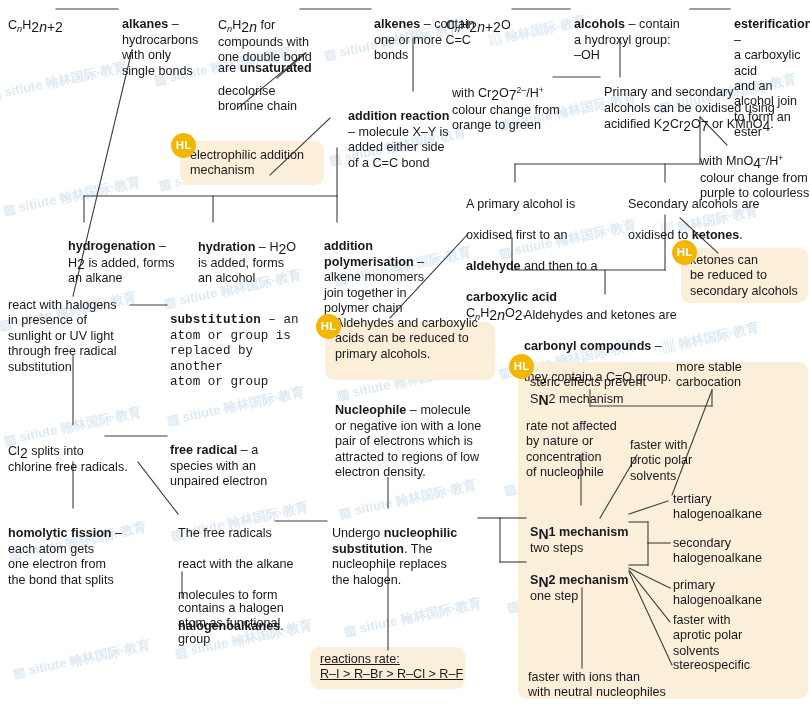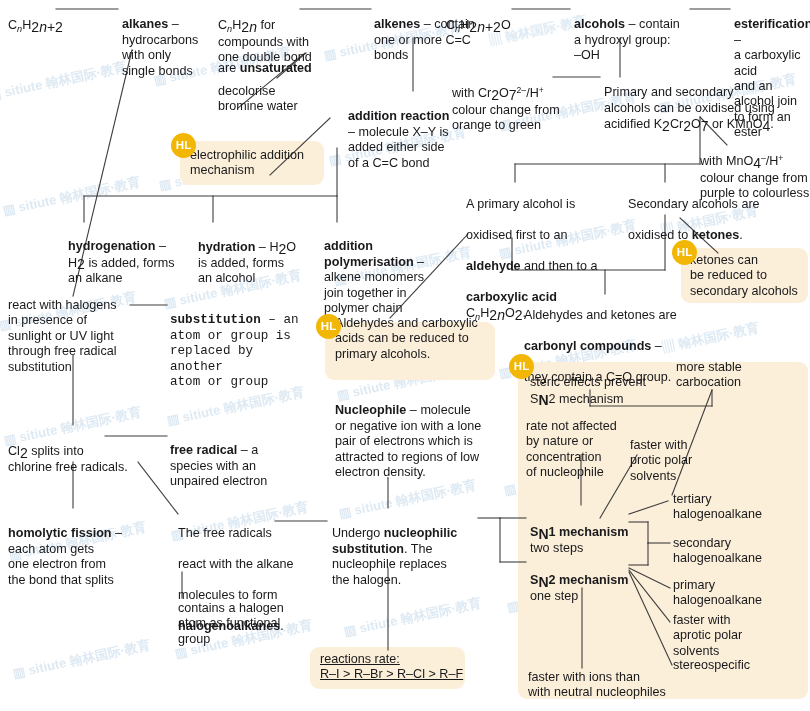--- a/index.html
+++ b/index.html
@@ -307,21 +307,21 @@
 a carboxylic acid
 and an alcohol join
 to form an ester</span>
   </div>
 
   <div class="node" style="left:218px; top:46px; width:130px;">
     <span>are </span><b>unsaturated</b>
   </div>
 
   <div class="node" style="left:218px; top:84px; width:120px;">decolorise
-bromine water</div>
+bromine chain</div>
 
   <div class="node" style="left:348px; top:94px; width:128px;">
     <b>addition reaction</b><span>
 – molecule X–Y is
 added either side
 of a C=C bond</span>
   </div>
 
   <div class="node inbox" style="left:190px; top:148px; width:140px;">electrophilic addition
 mechanism</div>

